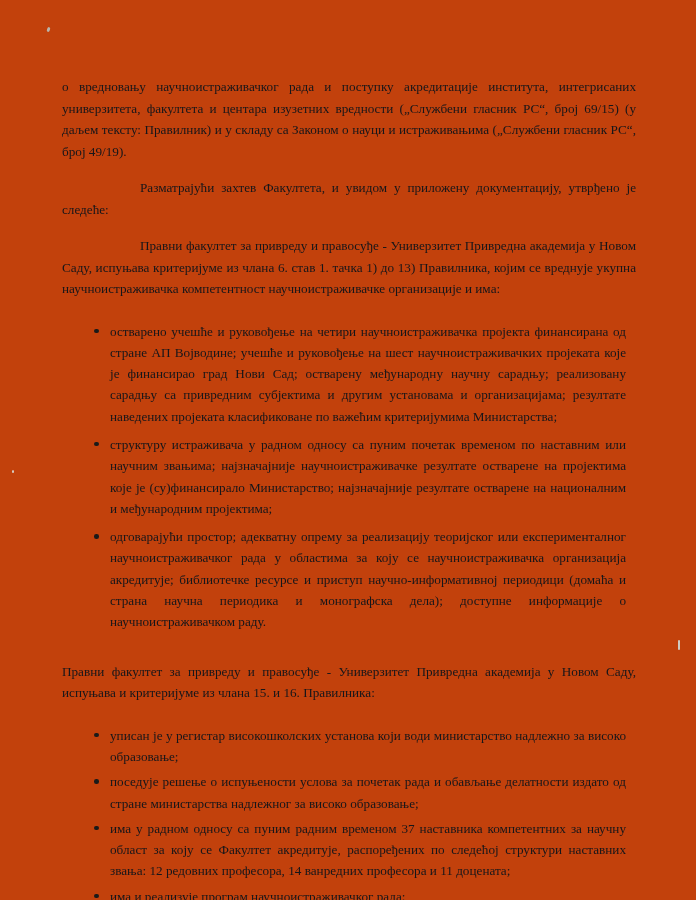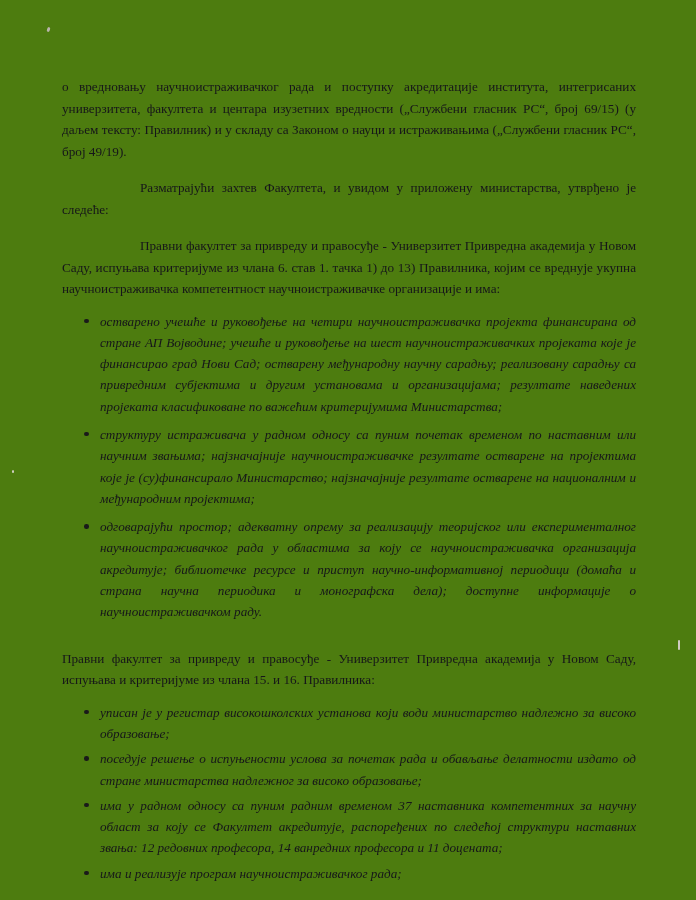--- a/index.html
+++ b/index.html
@@ -11,21 +11,21 @@
     width: 696px;
     height: 900px;
     font-family: "Liberation Serif", serif;
     color: #1a1a1a;
     position: relative;
     overflow: hidden;
   }
   .page {
     position: absolute;
     inset: 0;
-    background: #4d7c0f;
+    background: #c2410c;
   }
   .speck {
     position: absolute;
     background: #b9b4ab;
     border-radius: 50%;
   }
   .speck.s1 { left: 47px; top: 27px; width: 3px; height: 5px; transform: rotate(20deg); }
   .speck.s2 { left: 678px; top: 640px; width: 2px; height: 10px; background: #cfcac2; border-radius: 1px;}
   .speck.s3 { left: 12px; top: 470px; width: 2px; height: 3px; background: #d8d4cc; }
 
@@ -46,23 +46,22 @@
   }
   p.indent {
     text-indent: 78px;
   }
   .gap-sm { height: 11px; }
   .gap-md { height: 15px; }
   .gap-lg { height: 18px; }
 
   ul.bullets {
     list-style: none;
-    margin: 0;
+    margin: 10px;
     padding: 0;
-    font-style: italic;
   }
   ul.bullets li {
     position: relative;
     padding-left: 38px;
     margin-bottom: 7px;
     font-size: 13.2px;
     line-height: 21.3px;
     text-align: justify;
     color: #16161a;
   }
@@ -88,21 +87,21 @@
   <div class="speck s1"></div>
   <div class="speck s2"></div>
   <div class="speck s3"></div>
 
   <div class="content">
 
     <p class="para body-block">о вредновању научноистраживачког рада и поступку акредитације института, интегрисаних универзитета, факултета и центара изузетних вредности („Службени гласник РС“, број 69/15) (у даљем тексту: Правилник) и у складу са Законом о науци и истраживањима („Службени гласник РС“, број 49/19).</p>
 
     <div class="gap-md"></div>
 
-    <p class="para body-block indent">Разматрајући захтев Факултета, и увидом у приложену министарства, утврђено је следеће:</p>
+    <p class="para body-block indent">Разматрајући захтев Факултета, и увидом у приложену документацију, утврђено је следеће:</p>
 
     <div class="gap-md"></div>
 
     <p class="para body-block indent">Правни факултет за привреду и правосуђе - Универзитет Привредна академија у Новом Саду, испуњава критеријуме из члана 6. став 1. тачка 1) до 13) Правилника, којим се вреднује укупна научноистраживачка компетентност научноистраживачке организације и има:</p>
 
     <div class="gap-sm"></div>
 
     <ul class="bullets">
       <li>остварено учешће и руковођење на четири научноистраживачка пројекта финансирана од стране АП Војводине; учешће и руковођење на шест научноистраживачких пројеката које је финансирао град Нови Сад; oстварену међународну научну сарадњу; реализовану сарадњу са привредним субјектима и другим установама и организацијама; резултате наведених пројеката класификоване по важећим критеријумима Министарства;</li>
       <li>структуру истраживача у радном односу са пуним почетак временом по наставним или научним звањима; најзначајније научноистраживачке резултате остварене на пројектима које је (су)финансирало Министарство; најзначајније резултате остварене на националним и међународним пројектима;</li>

